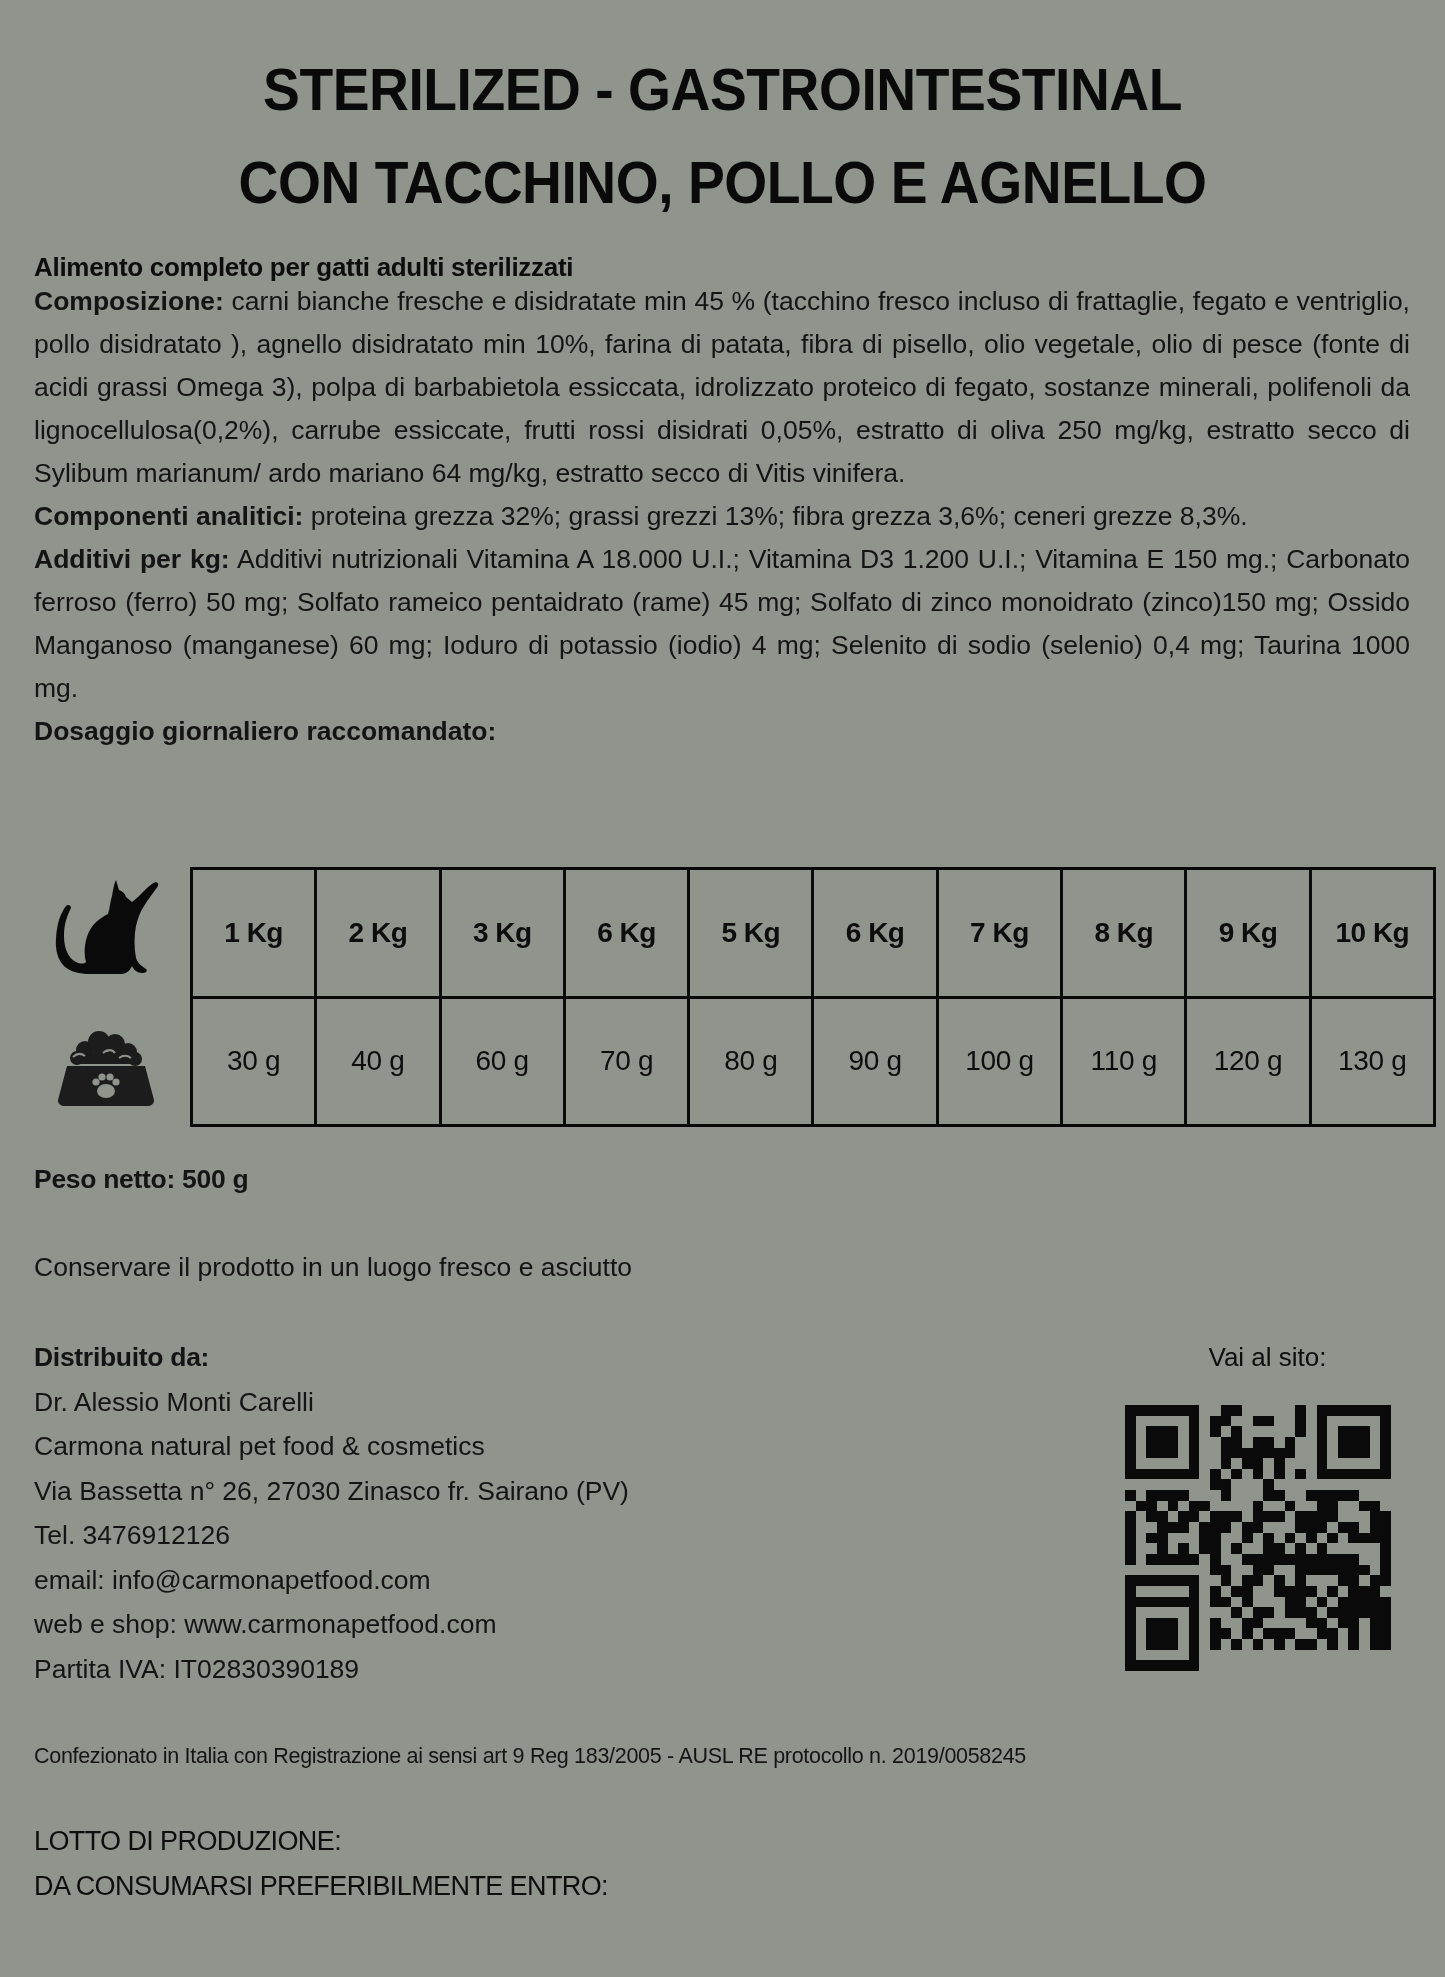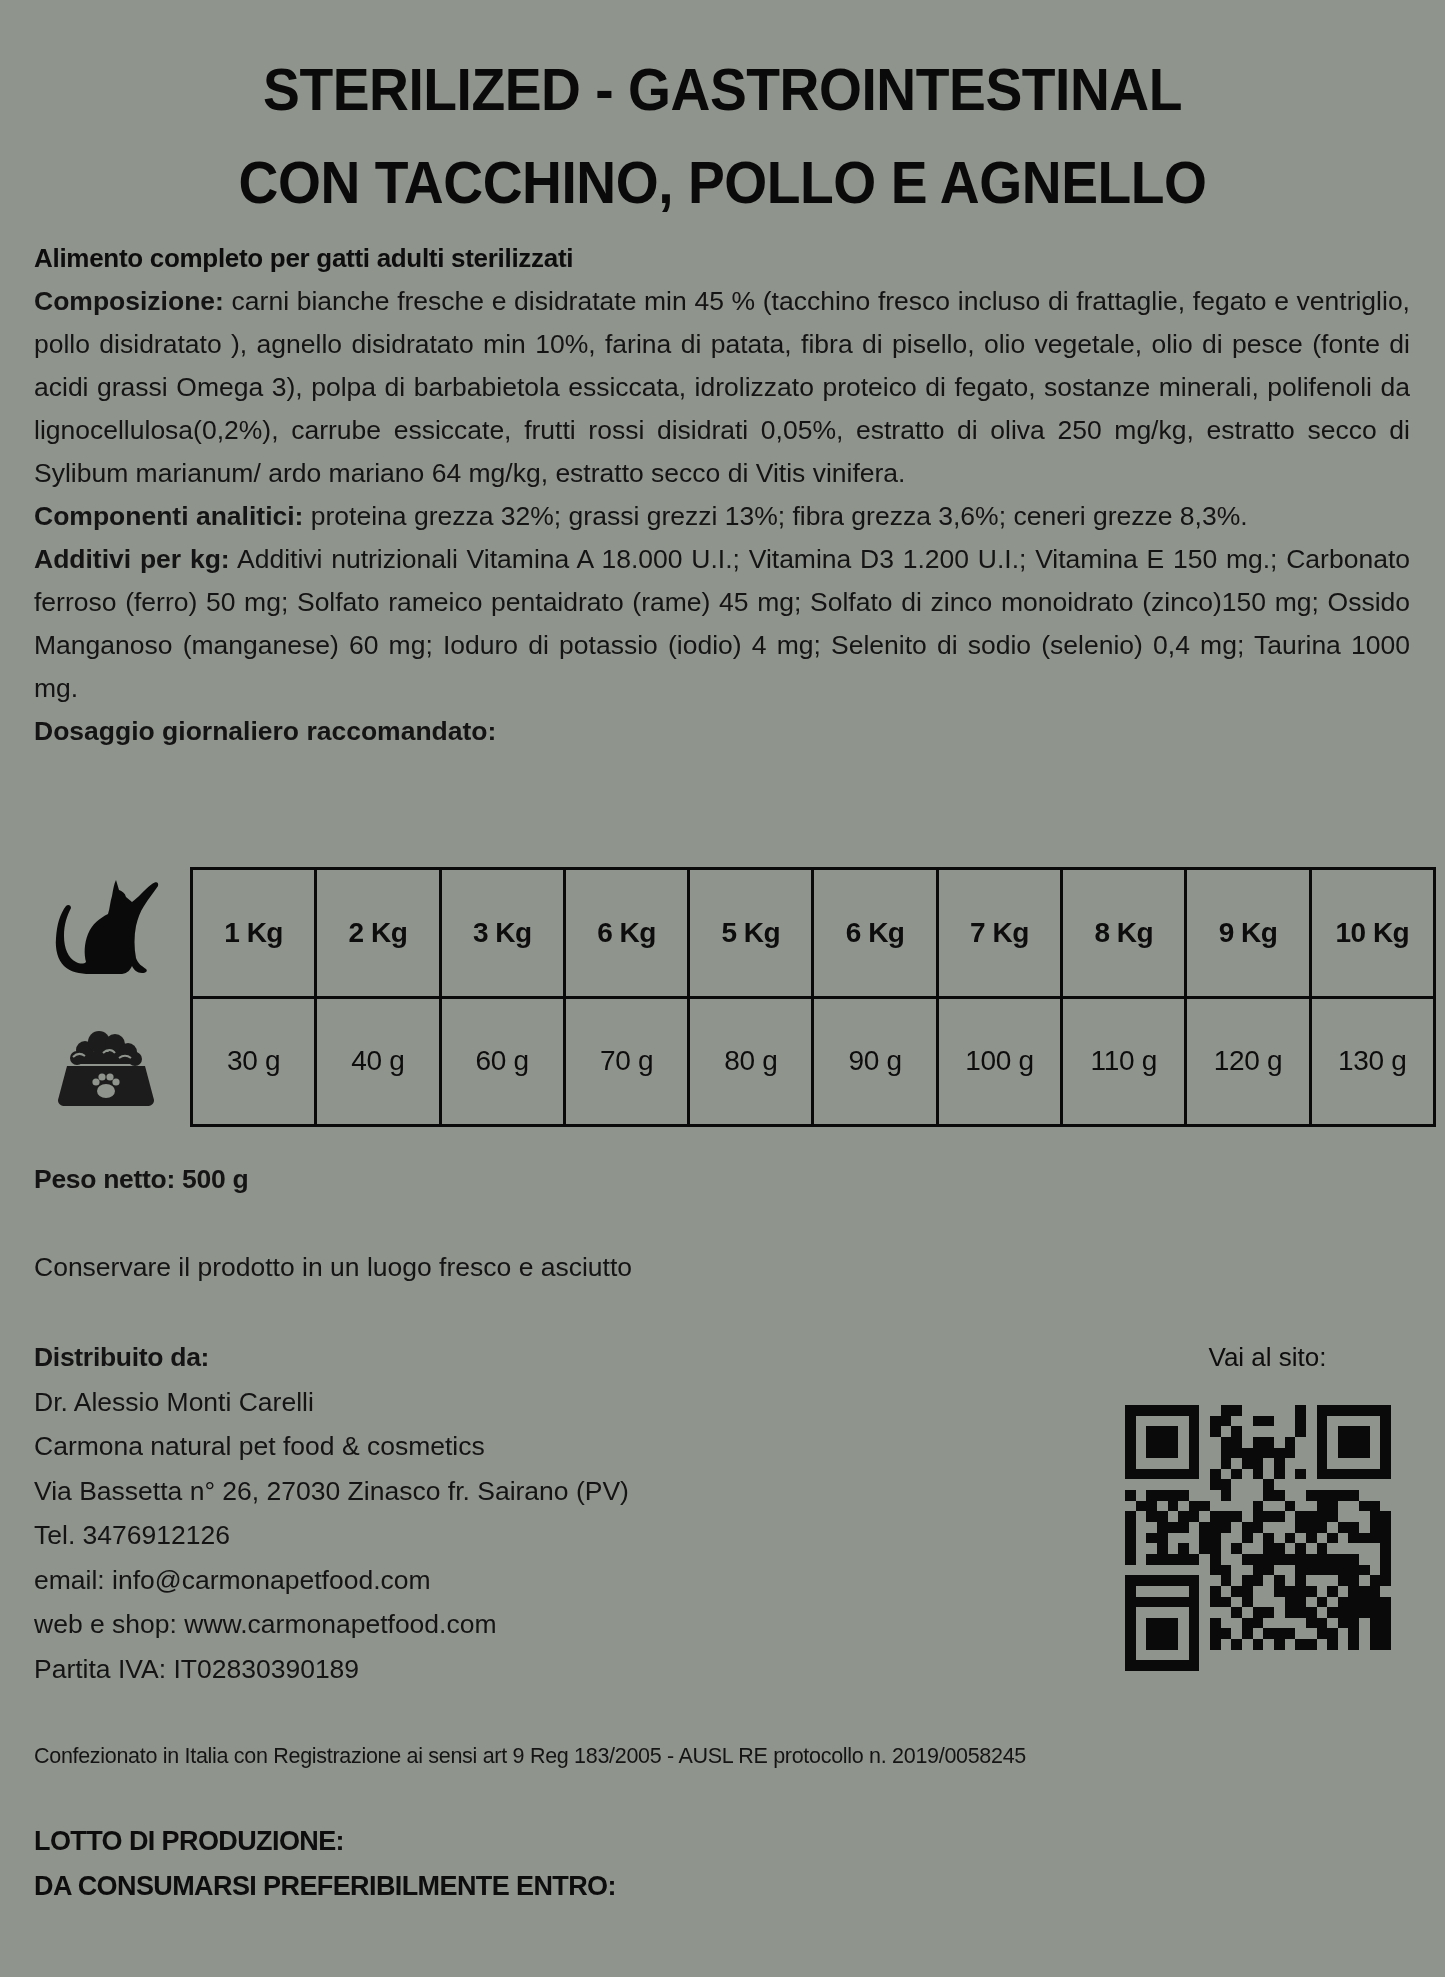--- a/index.html
+++ b/index.html
@@ -44,21 +44,21 @@
     line-height: 43px;
     color: #141414;
   }
   .justify {
     text-align: justify;
     text-align-last: left;
   }
   .b { font-weight: bold; }
   .subtitle {
     position: absolute;
-    left: 34px; top: 237px;
+    left: 34px; top: 246px;
     font-size: 26px;
     font-weight: bold;
     line-height: 43px;
     letter-spacing: -0.3px;
   }
   .para { margin: 0; }
 
   
   .dose-table {
     position: absolute;
@@ -119,21 +119,21 @@
     font-size: 21.5px;
     line-height: 30px;
     white-space: nowrap;
     letter-spacing: -0.3px;
     color: #141414;
   }
   .caps {
     position: absolute;
     left: 34px;
     font-size: 27px;
-    font-weight: bold;
+    font-weight: normal;
     line-height: 36px;
     letter-spacing: -0.6px;
     white-space: nowrap;
   }
 </style>
 </head>
 <body>
 
 <div class="page">
 

